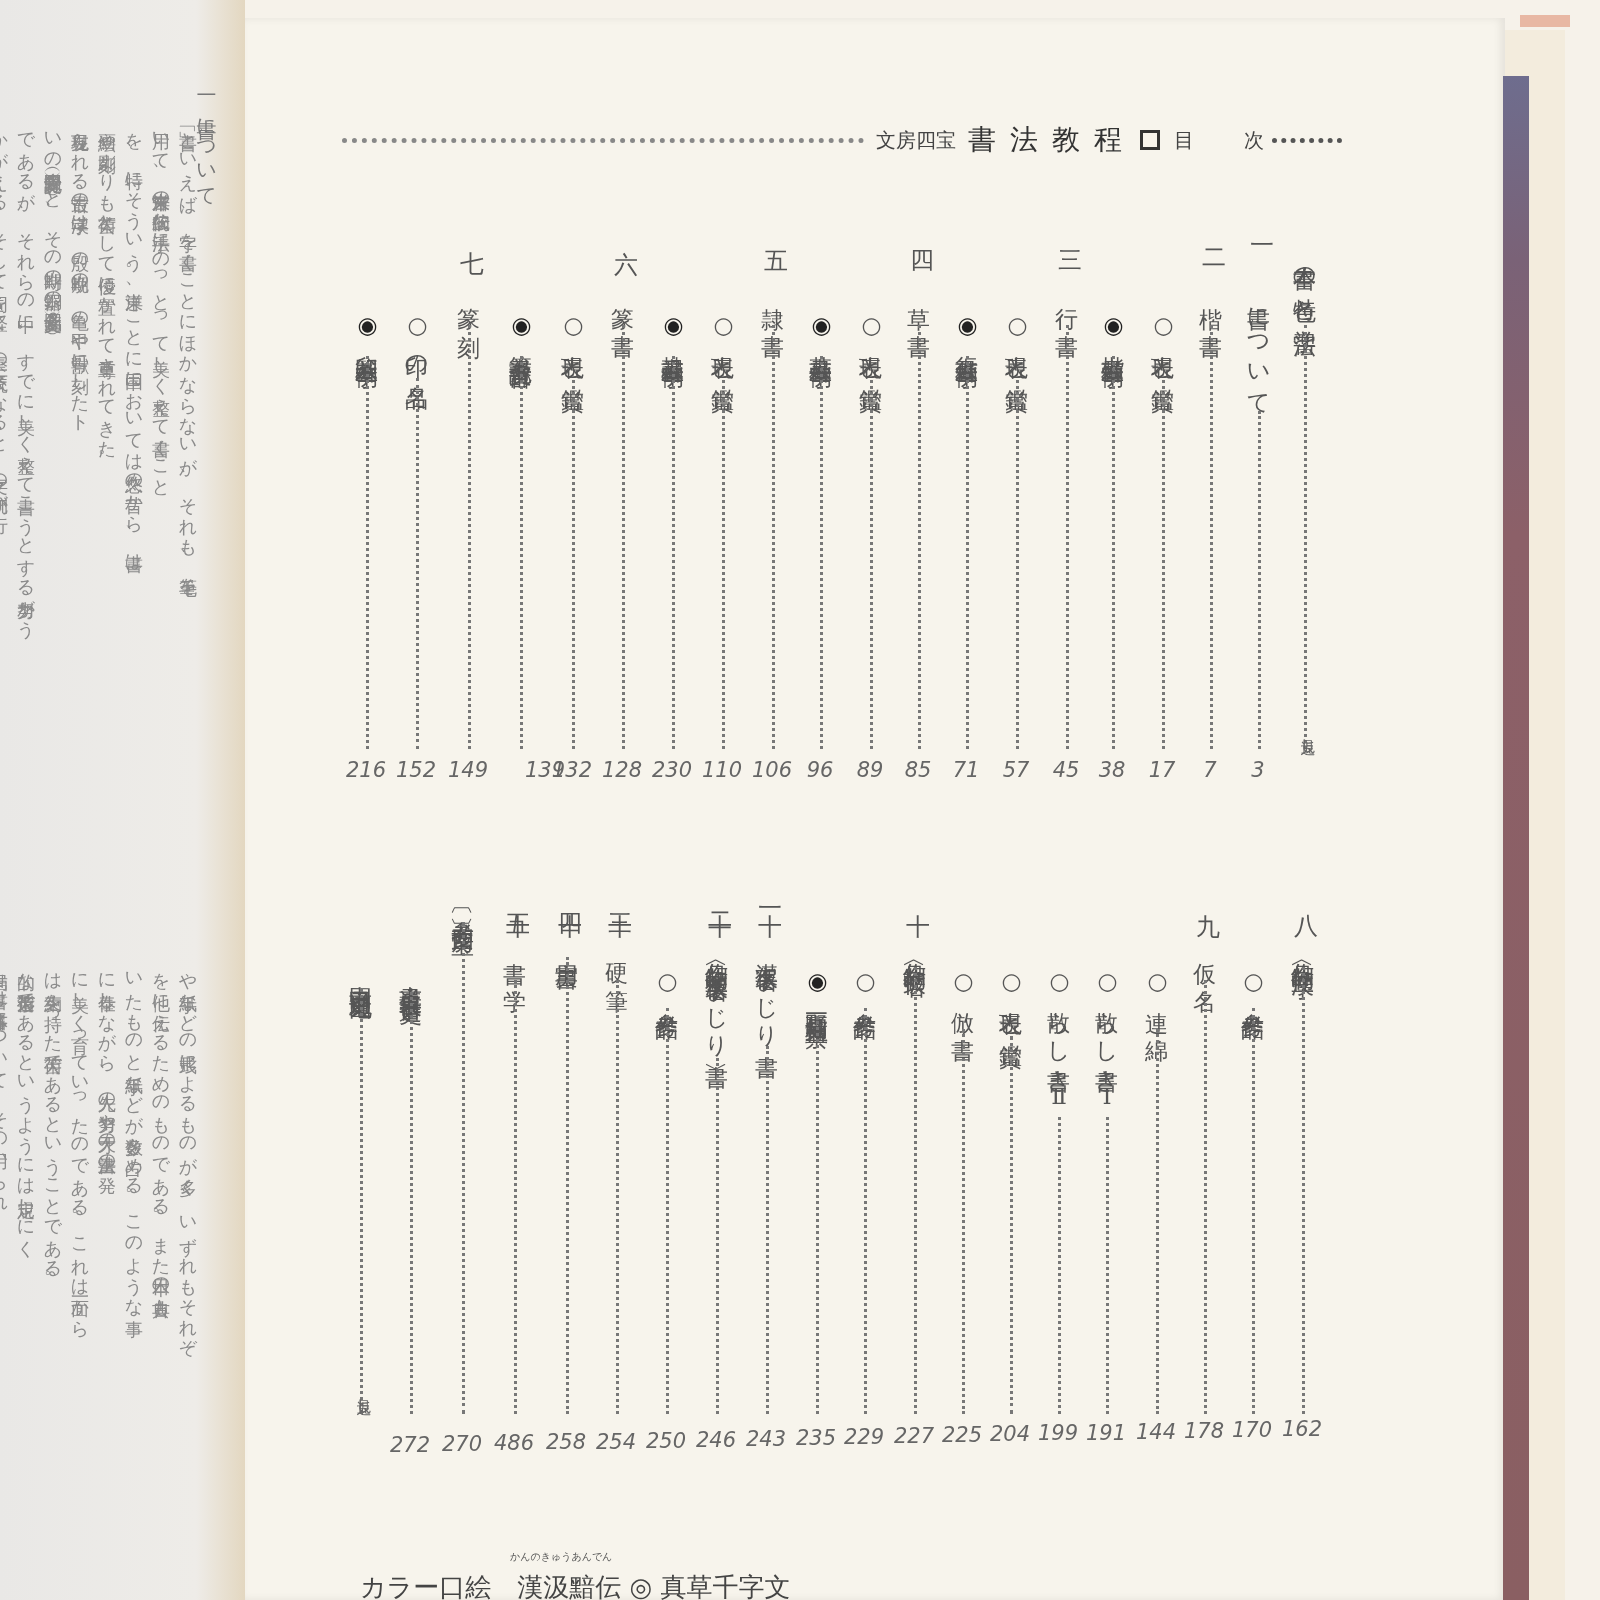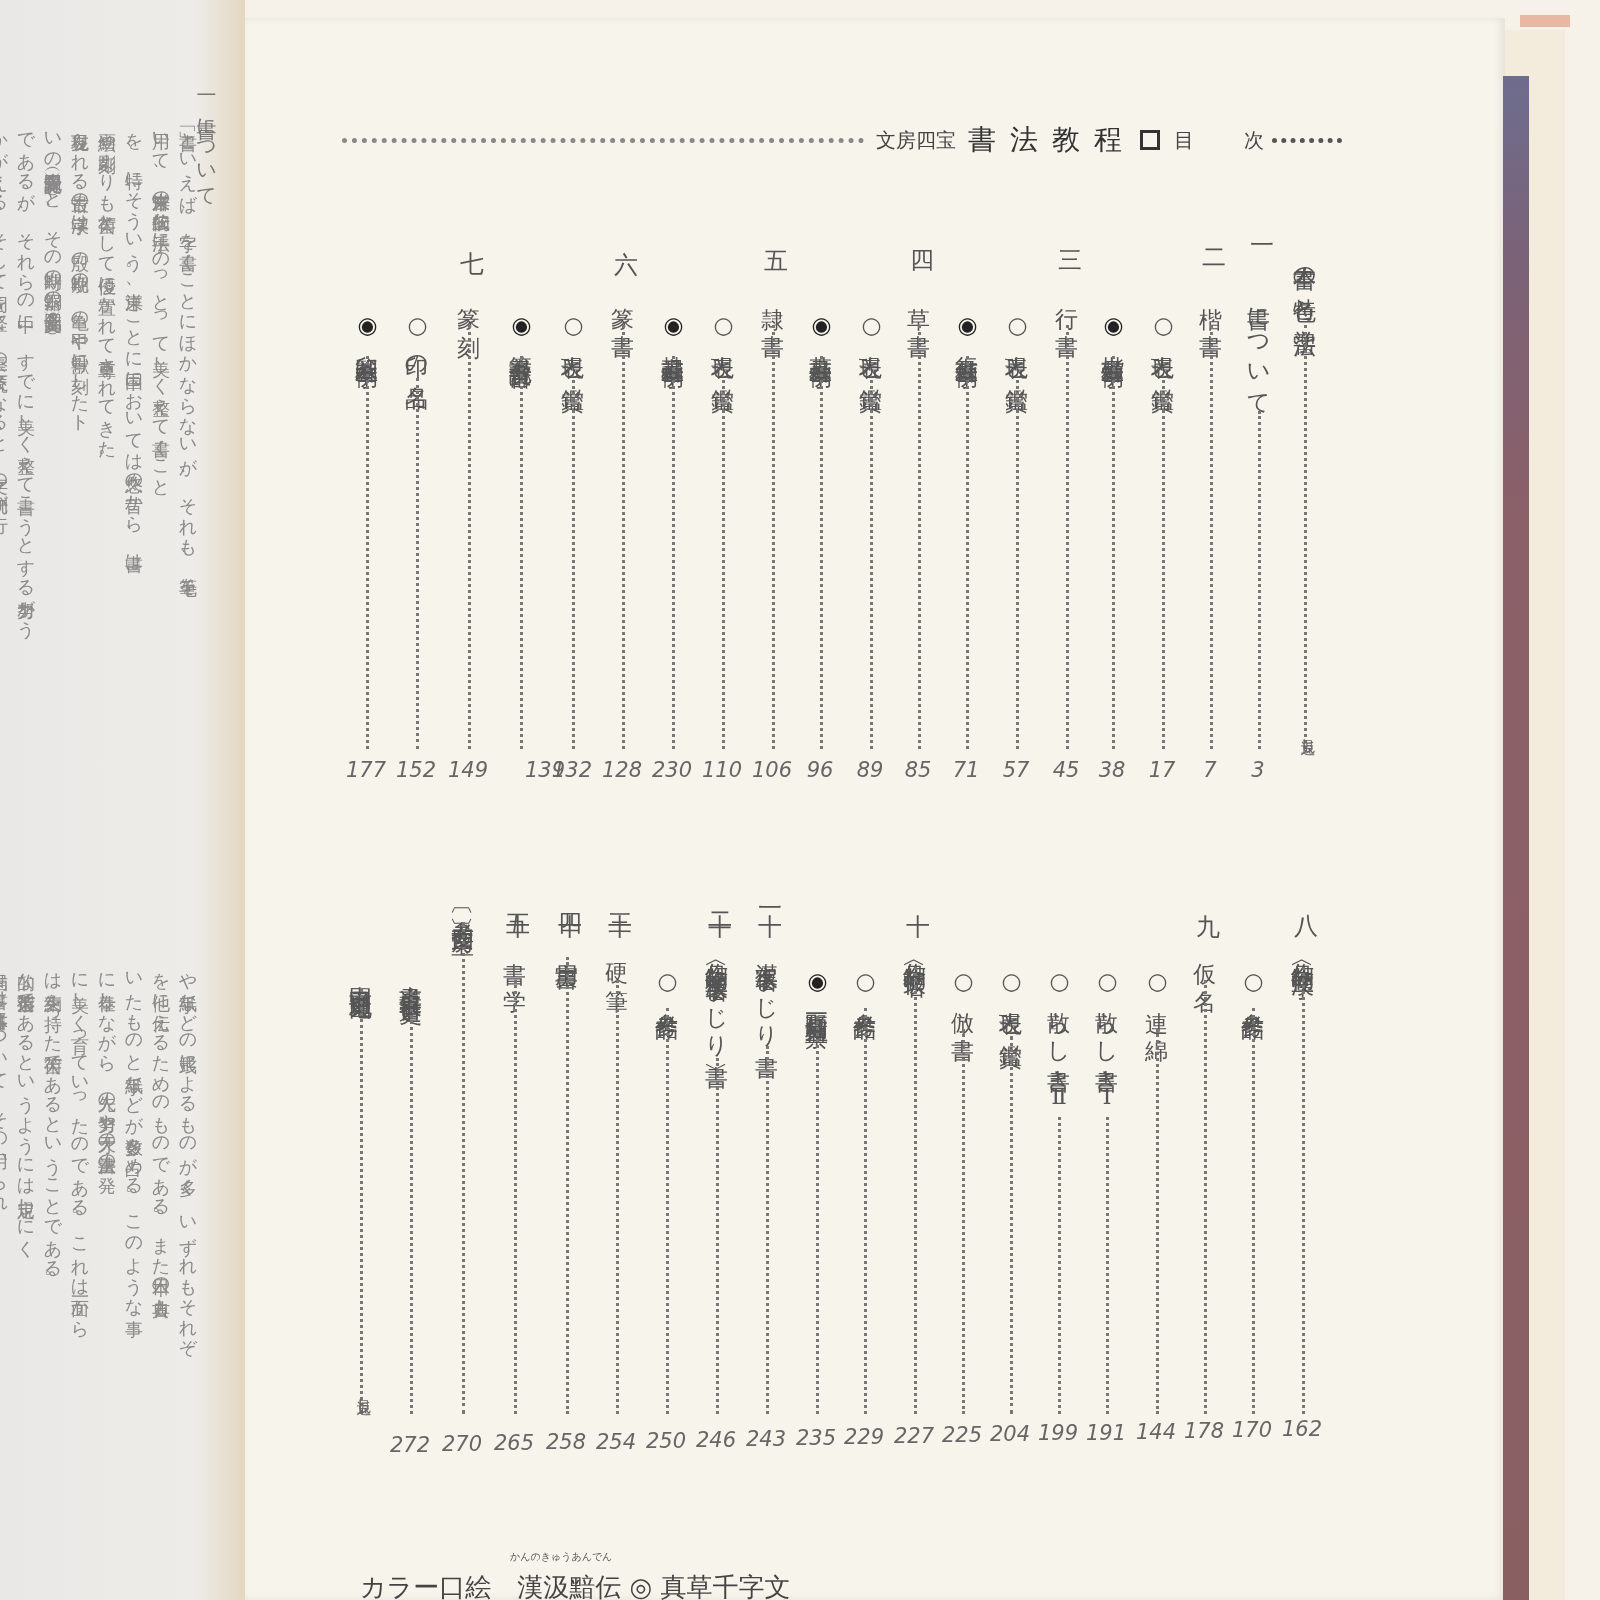--- a/index.html
+++ b/index.html
@@ -180,21 +180,21 @@
       <span style="color: rgb(85, 85, 85);">○</span>
       <span class="label">印の名品</span>
       <span class="dots"></span>
     </div>
     <div class="pg" style="left: 392px; top: 758px;">152</div>
     <div class="col" style="left: 352px; top: 312px; height: 443px;">
       <span style="color: rgb(34, 34, 34);">◉</span>
       <span class="label">印篆基本字例</span>
       <span class="dots"></span>
     </div>
-    <div class="pg" style="left: 342px; top: 758px;">177</div>
+    <div class="pg" style="left: 342px; top: 758px;">216</div>
   </div>
 <div id="toc-bottom">
     <div class="sect-num" style="left: 1290px; top: 895px;">八</div>
     <div class="col" style="left: 1288px; top: 945px; height: 475px;">
       <span class="label">作品制作〈漢字〉</span>
       <span class="dots"></span>
     </div>
     <div class="pg" style="left: 1278px; top: 1417px;">162</div>
     <div class="col" style="left: 1238px; top: 968px; height: 452px;">
       <span style="color: rgb(85, 85, 85);">○</span>
@@ -284,21 +284,21 @@
     <div class="col" style="left: 552px; top: 945px; height: 475px;">
       <span class="label">実用書</span>
       <span class="dots"></span>
     </div>
     <div class="pg" style="left: 542px; top: 1430px;">258</div>
     <div class="sect-num" style="left: 502px; top: 895px;">十五</div>
     <div class="col" style="left: 500px; top: 945px; height: 475px;">
       <span class="label">書　学</span>
       <span class="dots"></span>
     </div>
-    <div class="pg" style="left: 490px; top: 1431px;">265</div>
+    <div class="pg" style="left: 490px; top: 1431px;">486</div>
     <div class="col" style="left: 448px; top: 900px; height: 520px;">
       <span class="label">〔参考〕文房四宝</span>
       <span class="dots"></span>
     </div>
     <div class="pg" style="left: 438px; top: 1432px;">270</div>
     <div class="col" style="left: 396px; top: 968px; height: 452px;">
       <span class="label">書道史年表・書道史</span>
       <span class="dots"></span>
     </div>
     <div class="pg" style="left: 386px; top: 1433px;">272</div>

